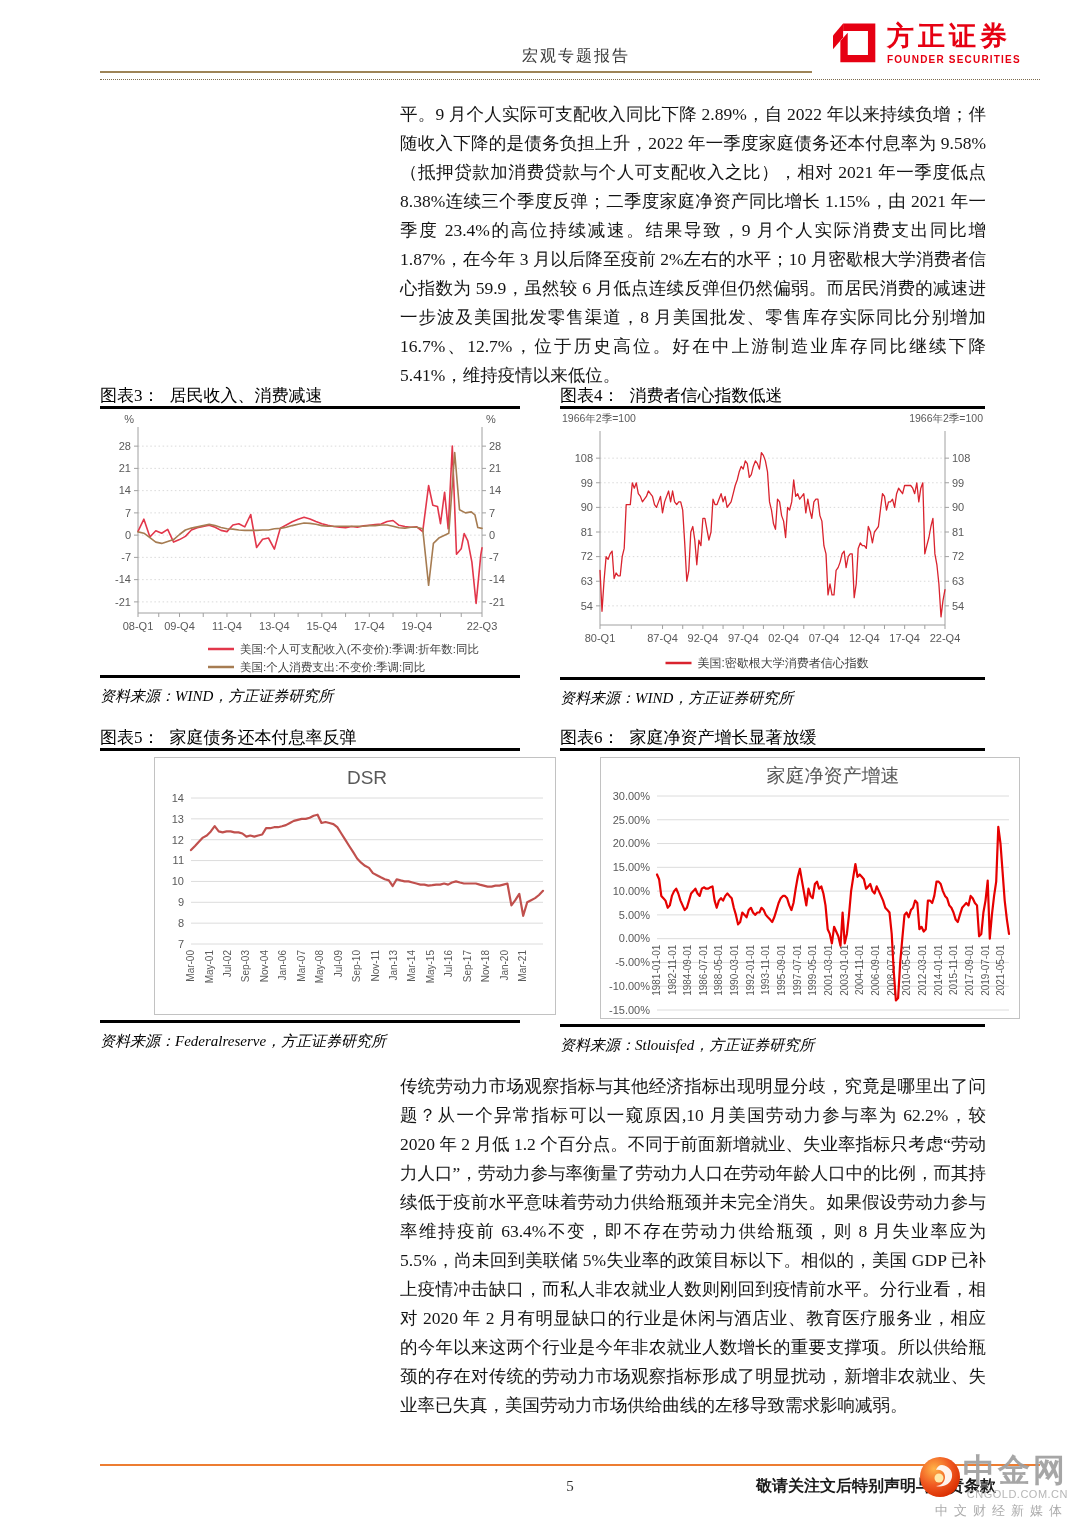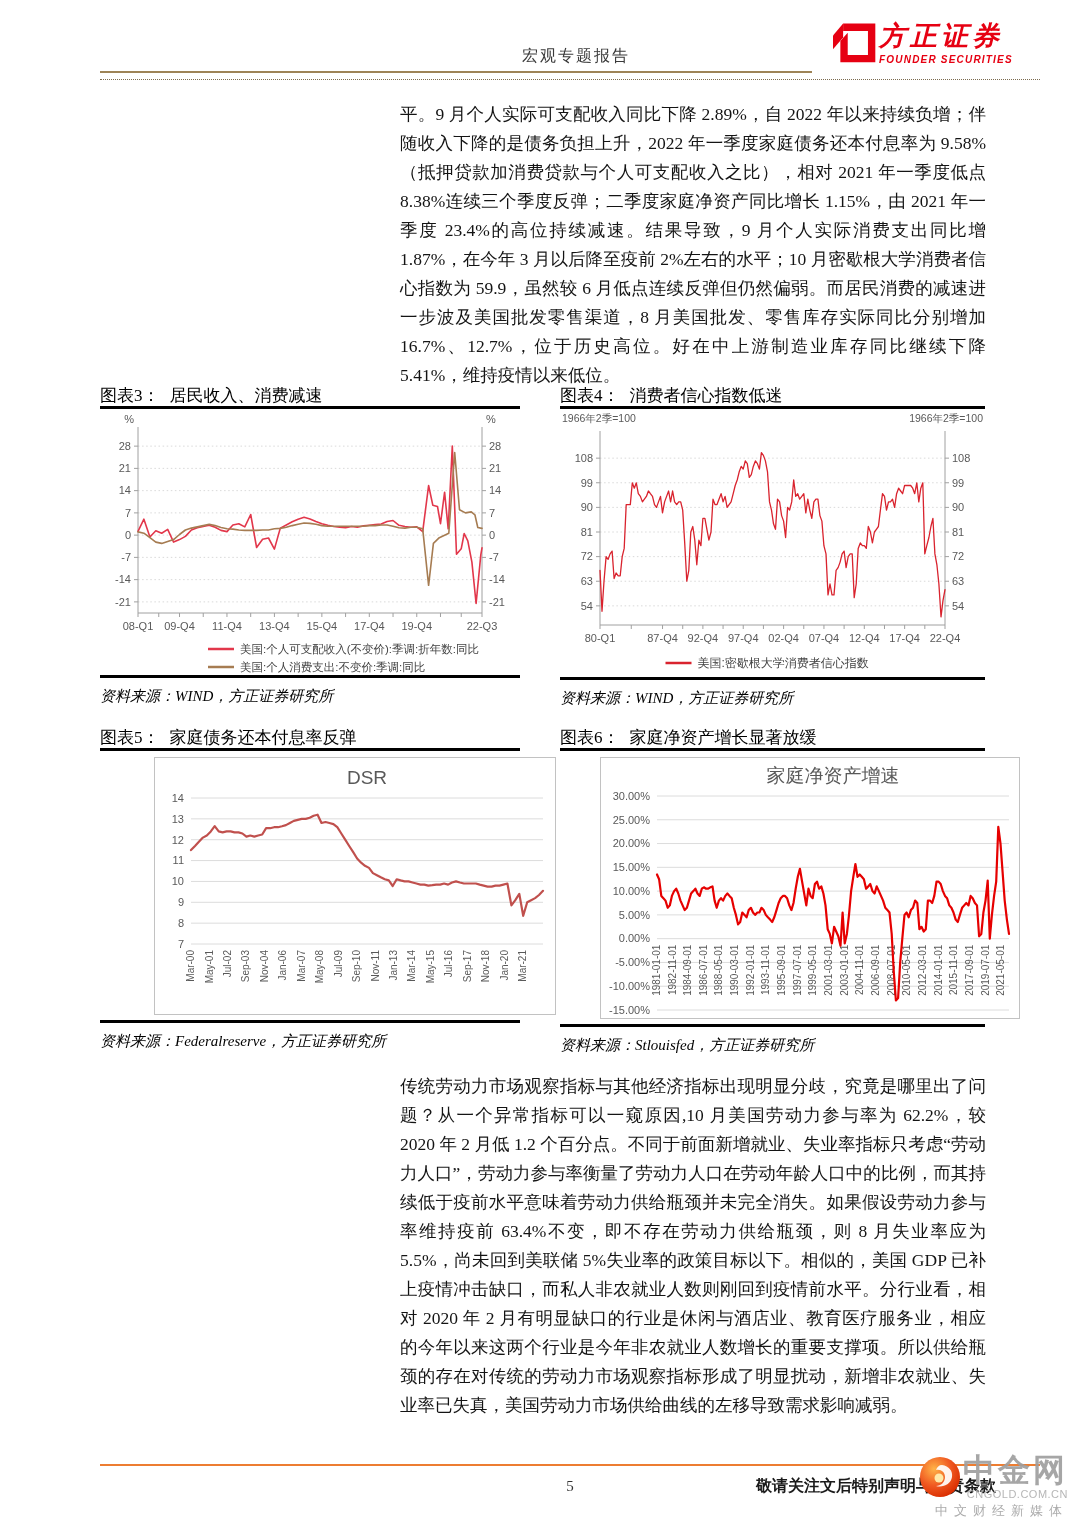--- a/index.html
+++ b/index.html
@@ -1,20 +1,20 @@
 <!DOCTYPE html>
 <html><head>
 <meta charset="utf-8">
 <style>
   html,body{margin:0;padding:0;background:#ffffff;}
   #page{position:relative;width:1080px;height:1528px;background:#ffffff;overflow:hidden;
         font-family:"Liberation Serif",serif;}
   .report-type{position:absolute;top:46px;left:0;width:1080px;text-align:center;
         font-size:16px;color:#3a3a3a;letter-spacing:2px;margin-left:36px;}
-  .logo{position:absolute;top:16px;left:833px;display:flex;align-items:center;font-style:italic;}
+  .logo{position:absolute;top:16px;left:833px;display:flex;align-items:center;gap:8px;}
   .logo-txt{display:flex;flex-direction:column;line-height:1;}
   .logo-cn{font-family:"Liberation Sans",sans-serif;font-weight:bold;font-size:27px;
         color:#e60012;letter-spacing:4px;}
   .logo-en{font-family:"Liberation Sans",sans-serif;font-weight:bold;font-size:10px;
         color:#e60012;letter-spacing:1.2px;margin-top:5px;}
   .hr-solid{position:absolute;left:100px;top:71px;width:712px;height:2px;background:#9e8457;}
   .hr-dot{position:absolute;left:100px;top:79px;width:940px;height:0;border-top:1px dotted #7c6c50;}
   .para{position:absolute;width:586px;font-size:17.5px;line-height:29px;text-align:justify;
         color:#141414;}
   .fig{position:absolute;}

